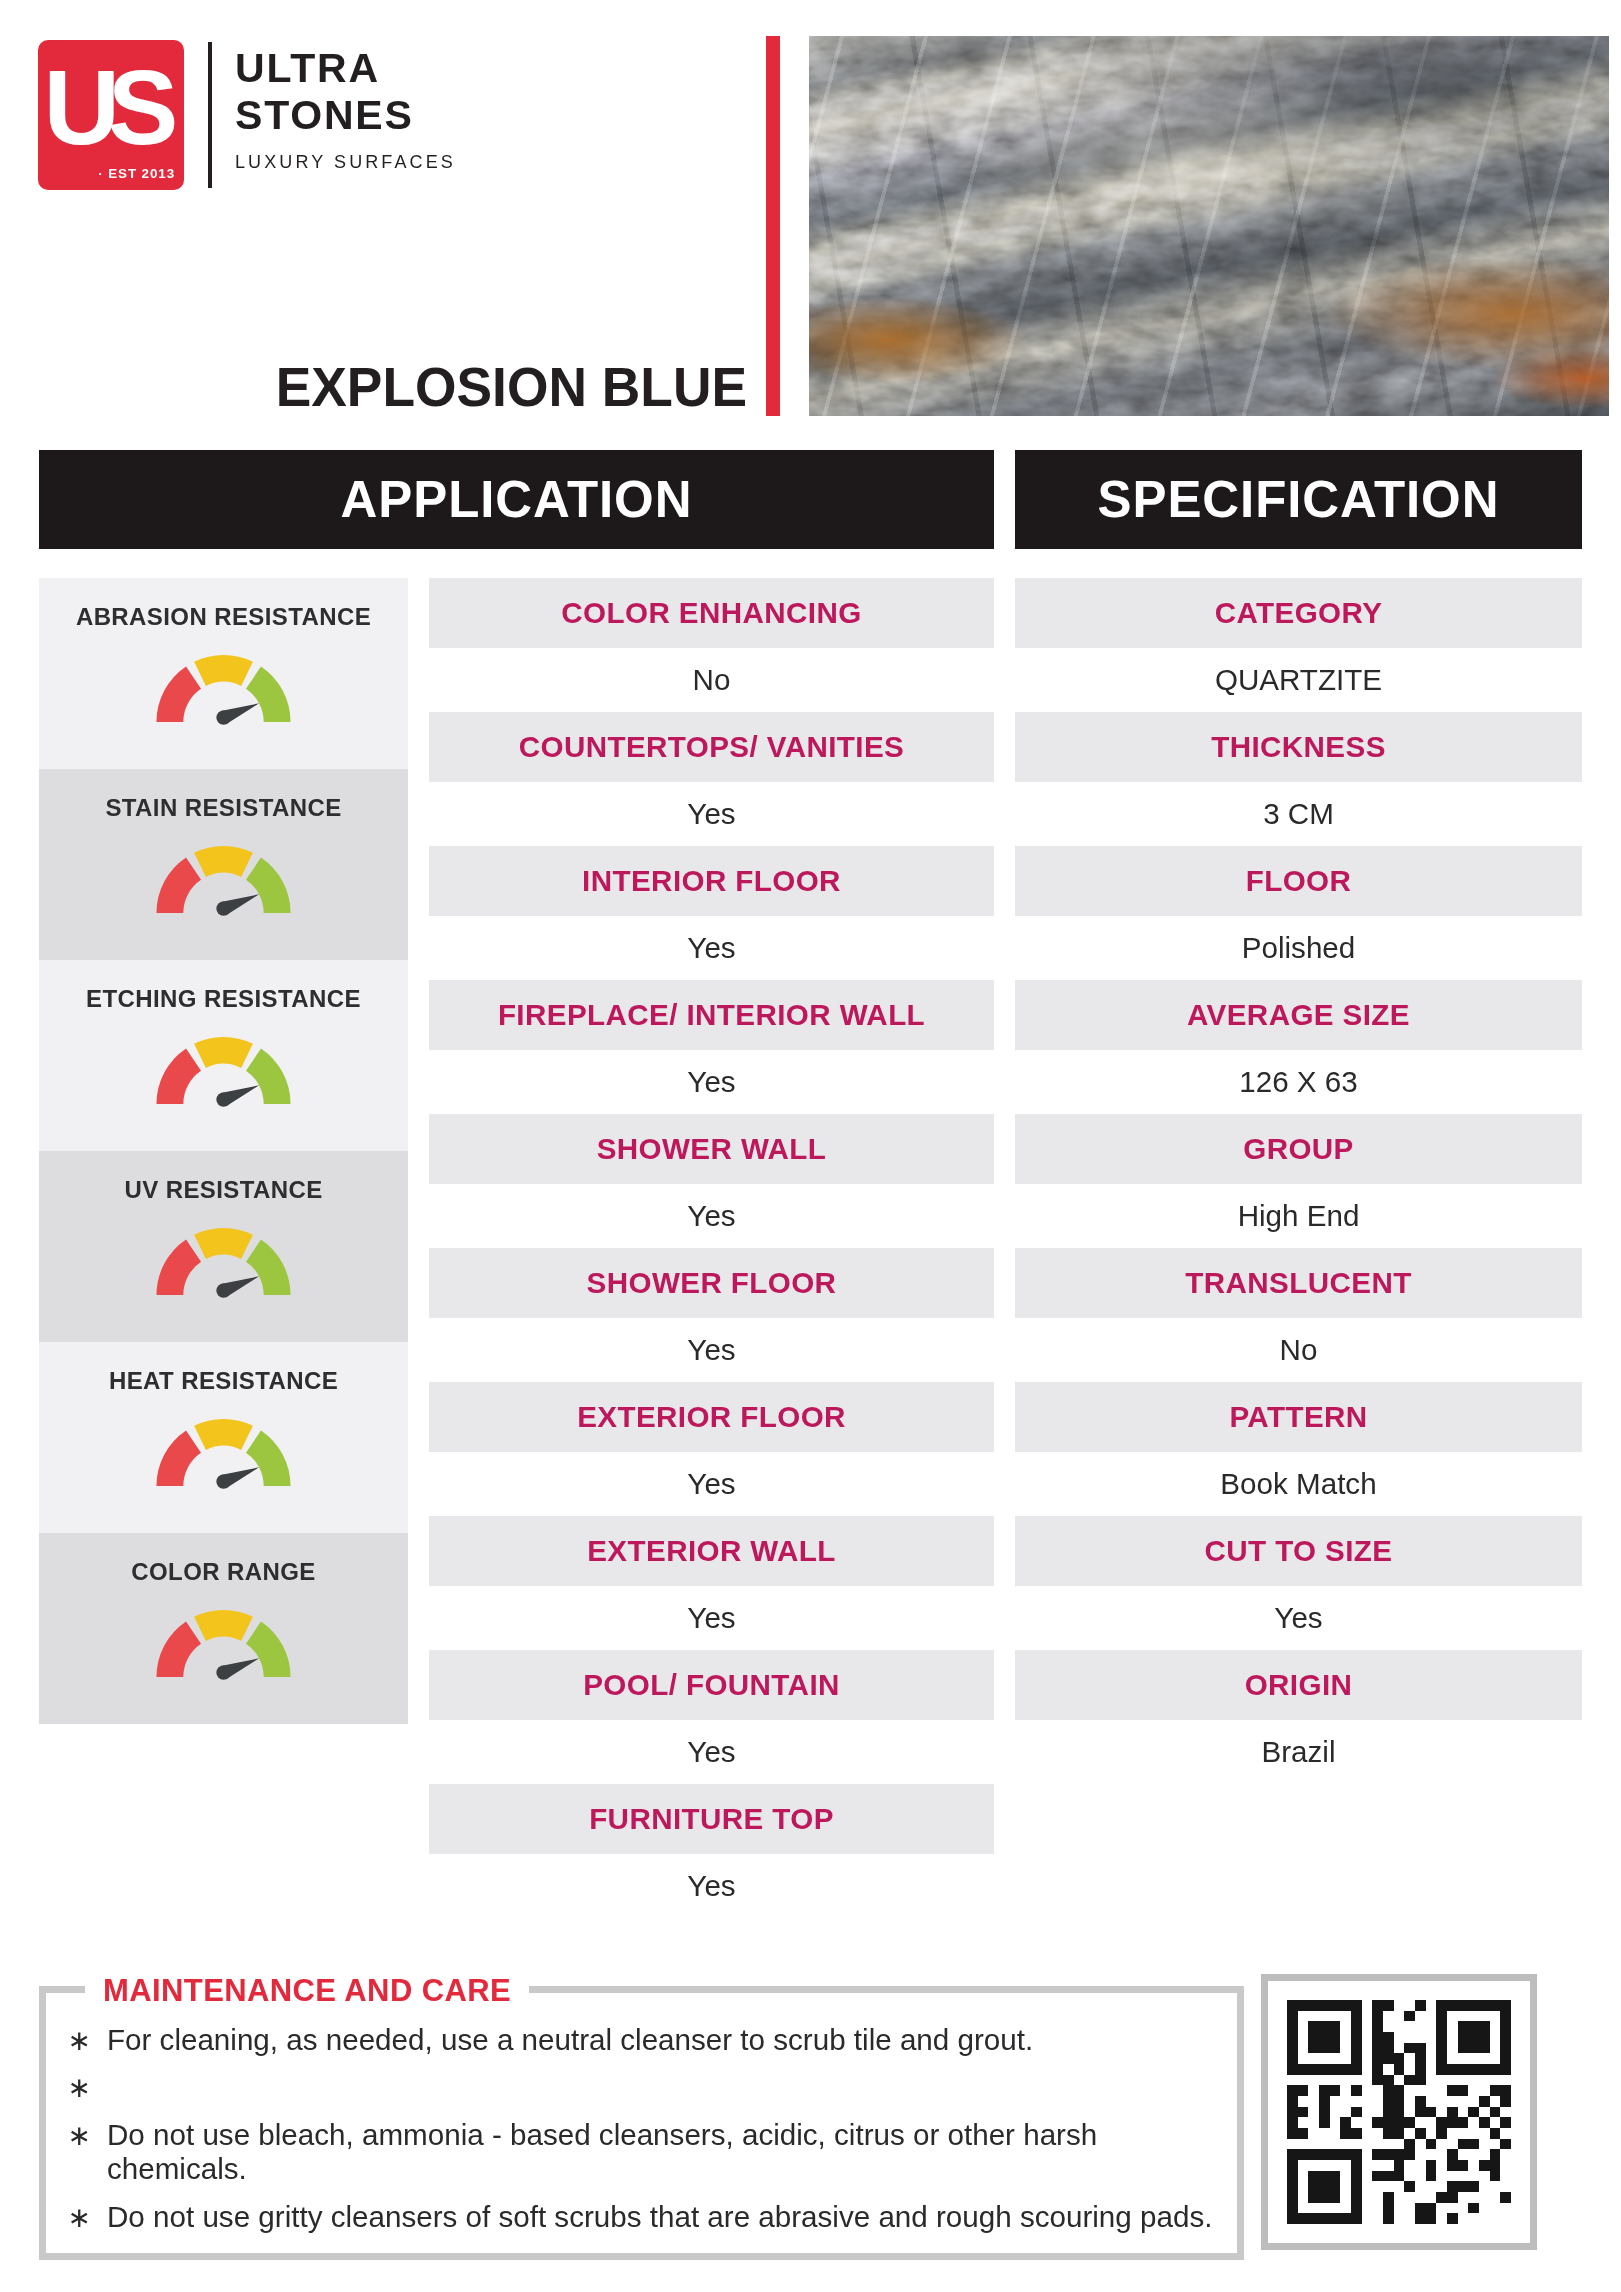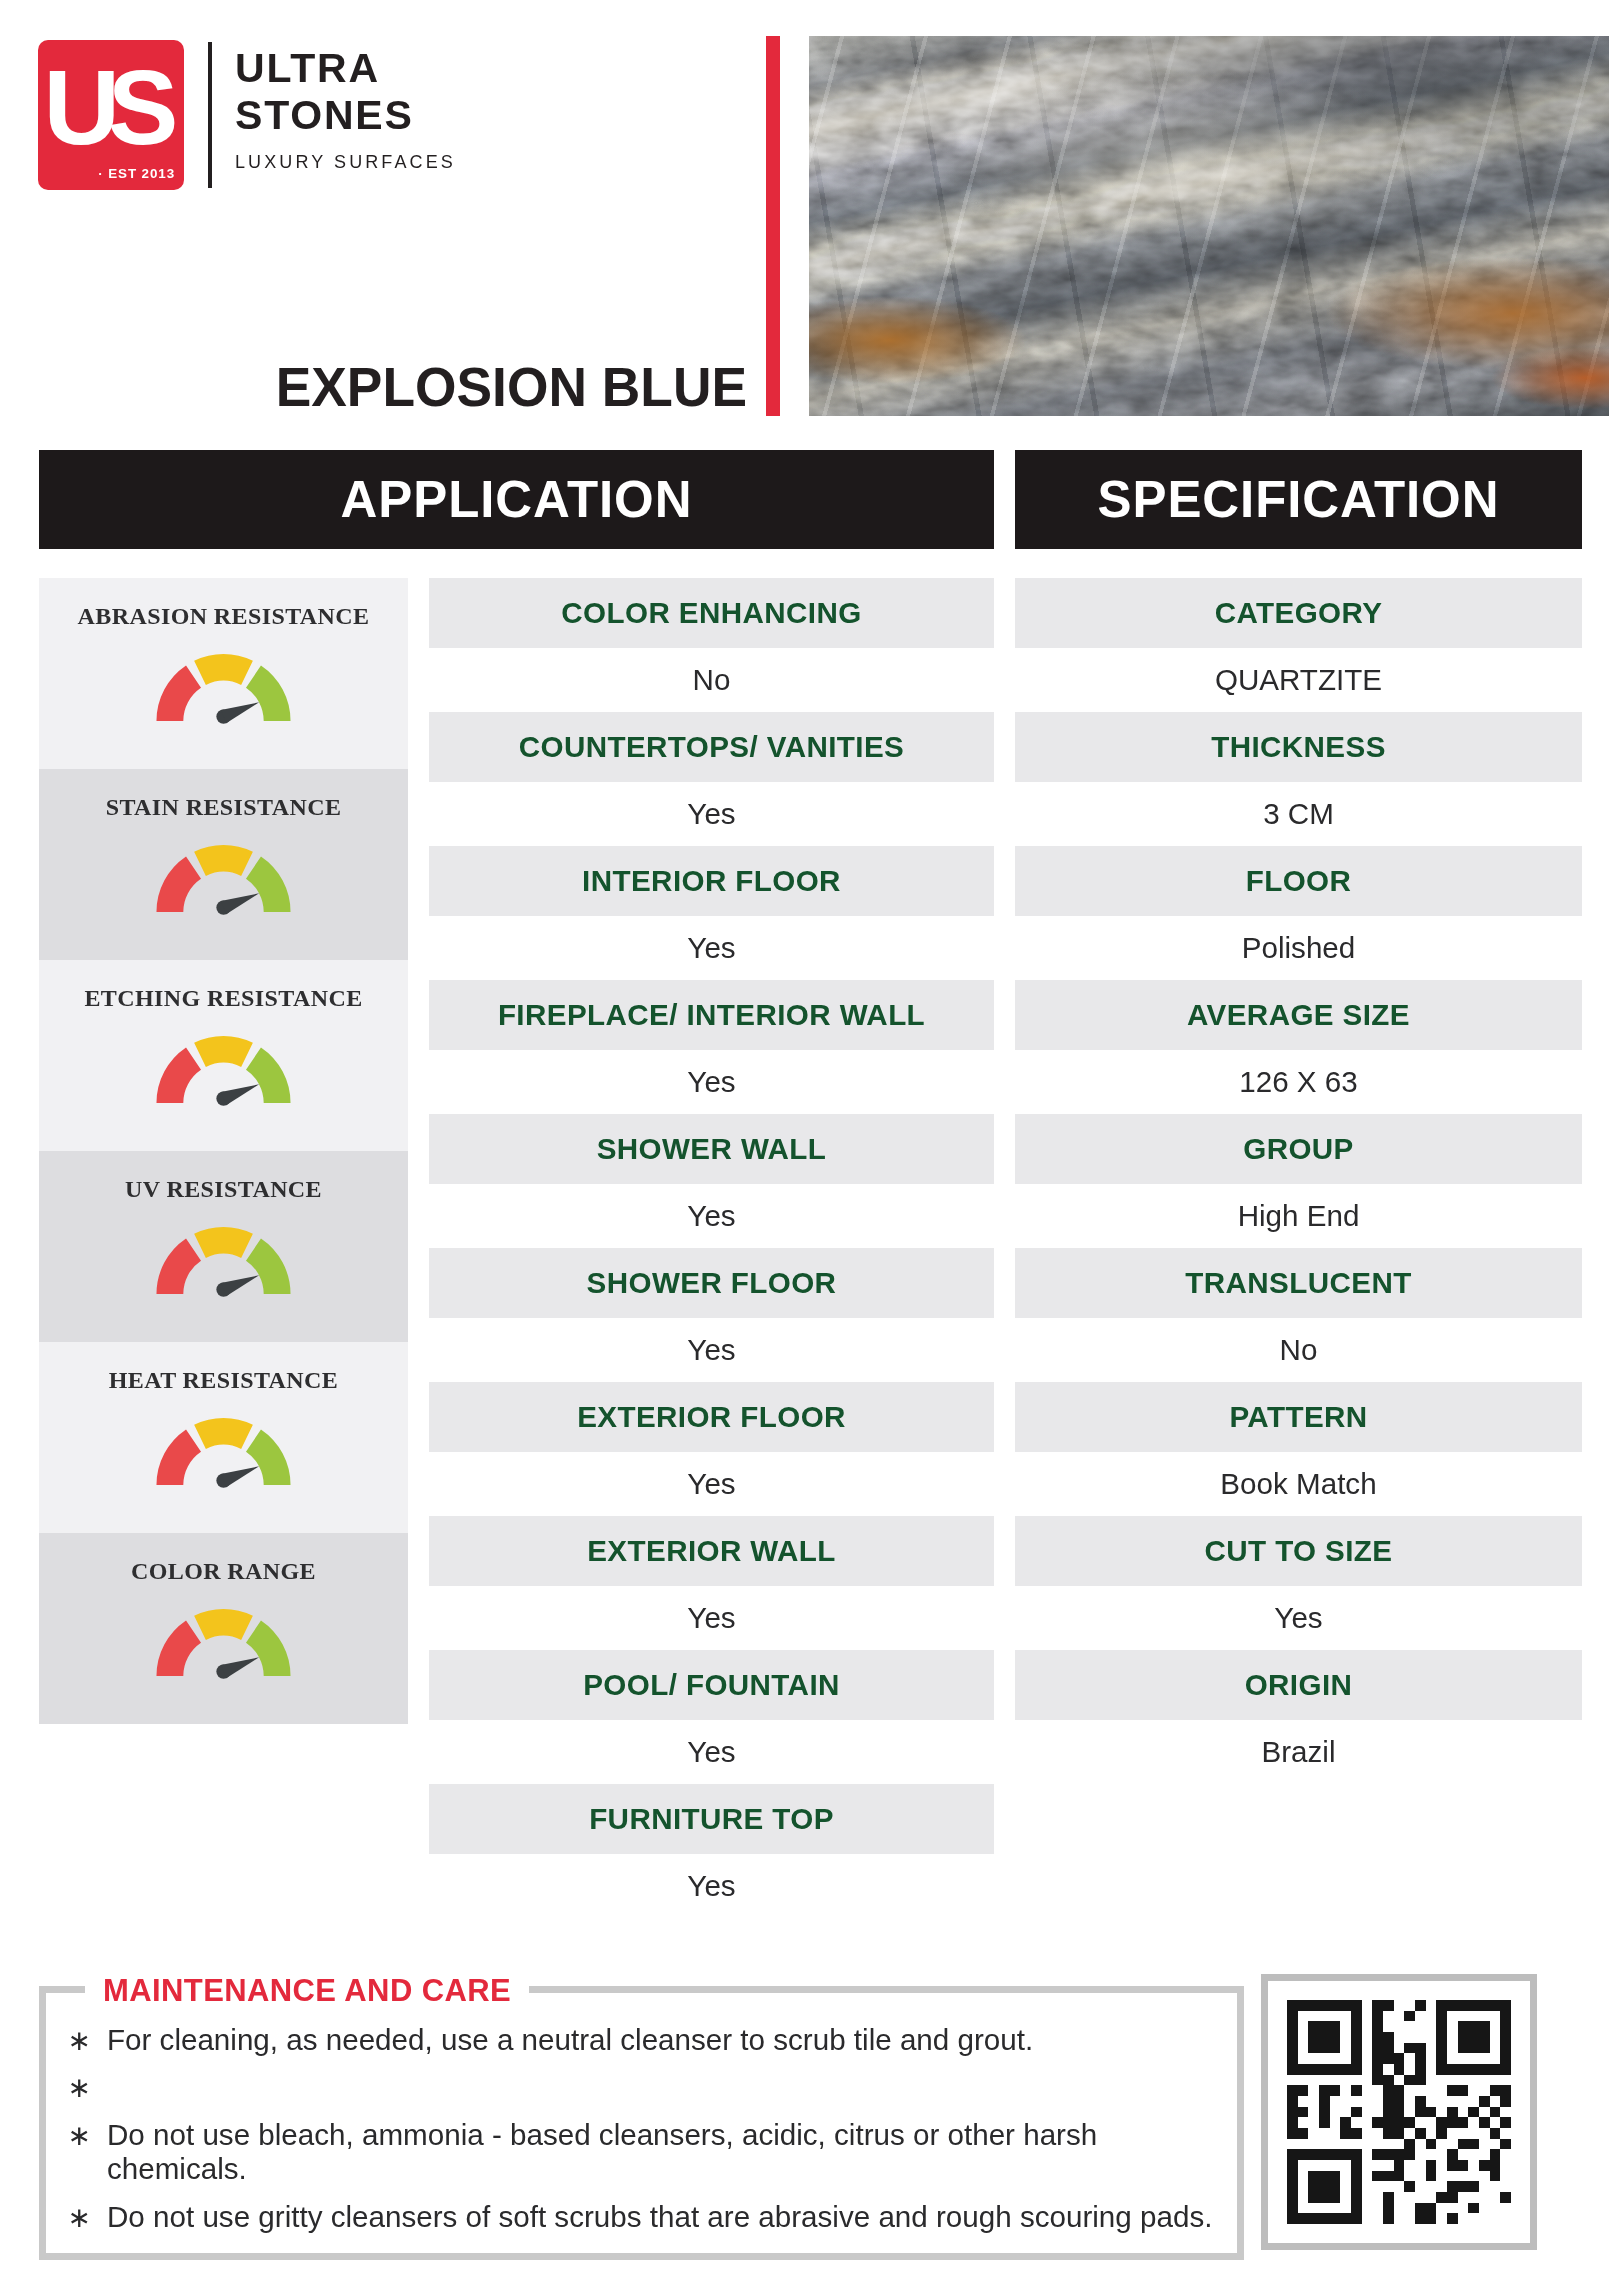--- a/index.html
+++ b/index.html
@@ -42,38 +42,38 @@
       radial-gradient(466px 152px at 72% 8%,rgba(40,44,48,.45),rgba(40,44,48,0) 75%);}
 
   
   .col-header{position:absolute;top:450px;height:99px;background:var(--header-black,#1D191A);
               color:#fff;display:flex;align-items:center;justify-content:center;
               font-size:51px;font-weight:700;letter-spacing:0.9px;}
   .app-header{left:39px;width:955px;}
   .spec-header{left:1015px;width:567px;}
 
   
-  .gauge-col{position:absolute;left:39px;top:578px;width:369px;font-family:Liberation Serif, serif;}
+  .gauge-col{position:absolute;left:39px;top:578px;width:369px;}
   .gauge-panel{height:191px;box-sizing:border-box;display:flex;flex-direction:column;
                align-items:center;padding-top:25px;}
   .gauge-col > div:nth-of-type(odd){background:var(--panel-light,#F1F1F3);}
   .gauge-col > div:nth-of-type(even){background:var(--panel-dark,#DDDDE0);}
   .gauge-label{font-size:24px;font-weight:700;color:#2e2e30;letter-spacing:0.4px;}
   .gauge-wrap{margin-top:16px;line-height:0;}
   .gauge-wrap svg{width:143px;height:84px;}
   .seg-red{fill:none;stroke:var(--gauge-red,#E9494A);stroke-width:30;}
   .seg-yellow{fill:none;stroke:var(--gauge-yellow,#F3C41C);stroke-width:30;}
   .seg-green{fill:none;stroke:var(--gauge-green,#9CC63F);stroke-width:30;}
   .needle{fill:var(--needle-gray,#3C4043);}
 
   
   .app-col{position:absolute;left:429px;top:578px;width:565px;}
   .spec-col{position:absolute;left:1015px;top:578px;width:567px;}
   .lrow{height:70px;background:var(--row-gray,#E8E8EA);display:flex;align-items:center;
-        justify-content:center;font-size:29.6px;font-weight:700;color:#14532d;letter-spacing:0.4px;}
+        justify-content:center;font-size:29.6px;font-weight:700;color:#be185d;letter-spacing:0.4px;}
   .vrow{height:64px;background:#fff;display:flex;align-items:center;justify-content:center;
         font-size:29.6px;font-weight:400;color:#2a2a2c;}
 
   
   .care-box{position:absolute;left:39px;top:1986px;width:1205px;height:274px;
             border:7.2px solid var(--care-border,#C9C9C9);box-sizing:border-box;background:#fff;}
   .care-title{position:absolute;top:-23px;left:39px;background:#fff;padding:0 18px;
               font-size:31px;font-weight:700;color:var(--accent-red,#E3293C);
               letter-spacing:0.4px;line-height:41px;}
   .care-items{display:flex;flex-direction:column;justify-content:space-evenly;height:100%;

